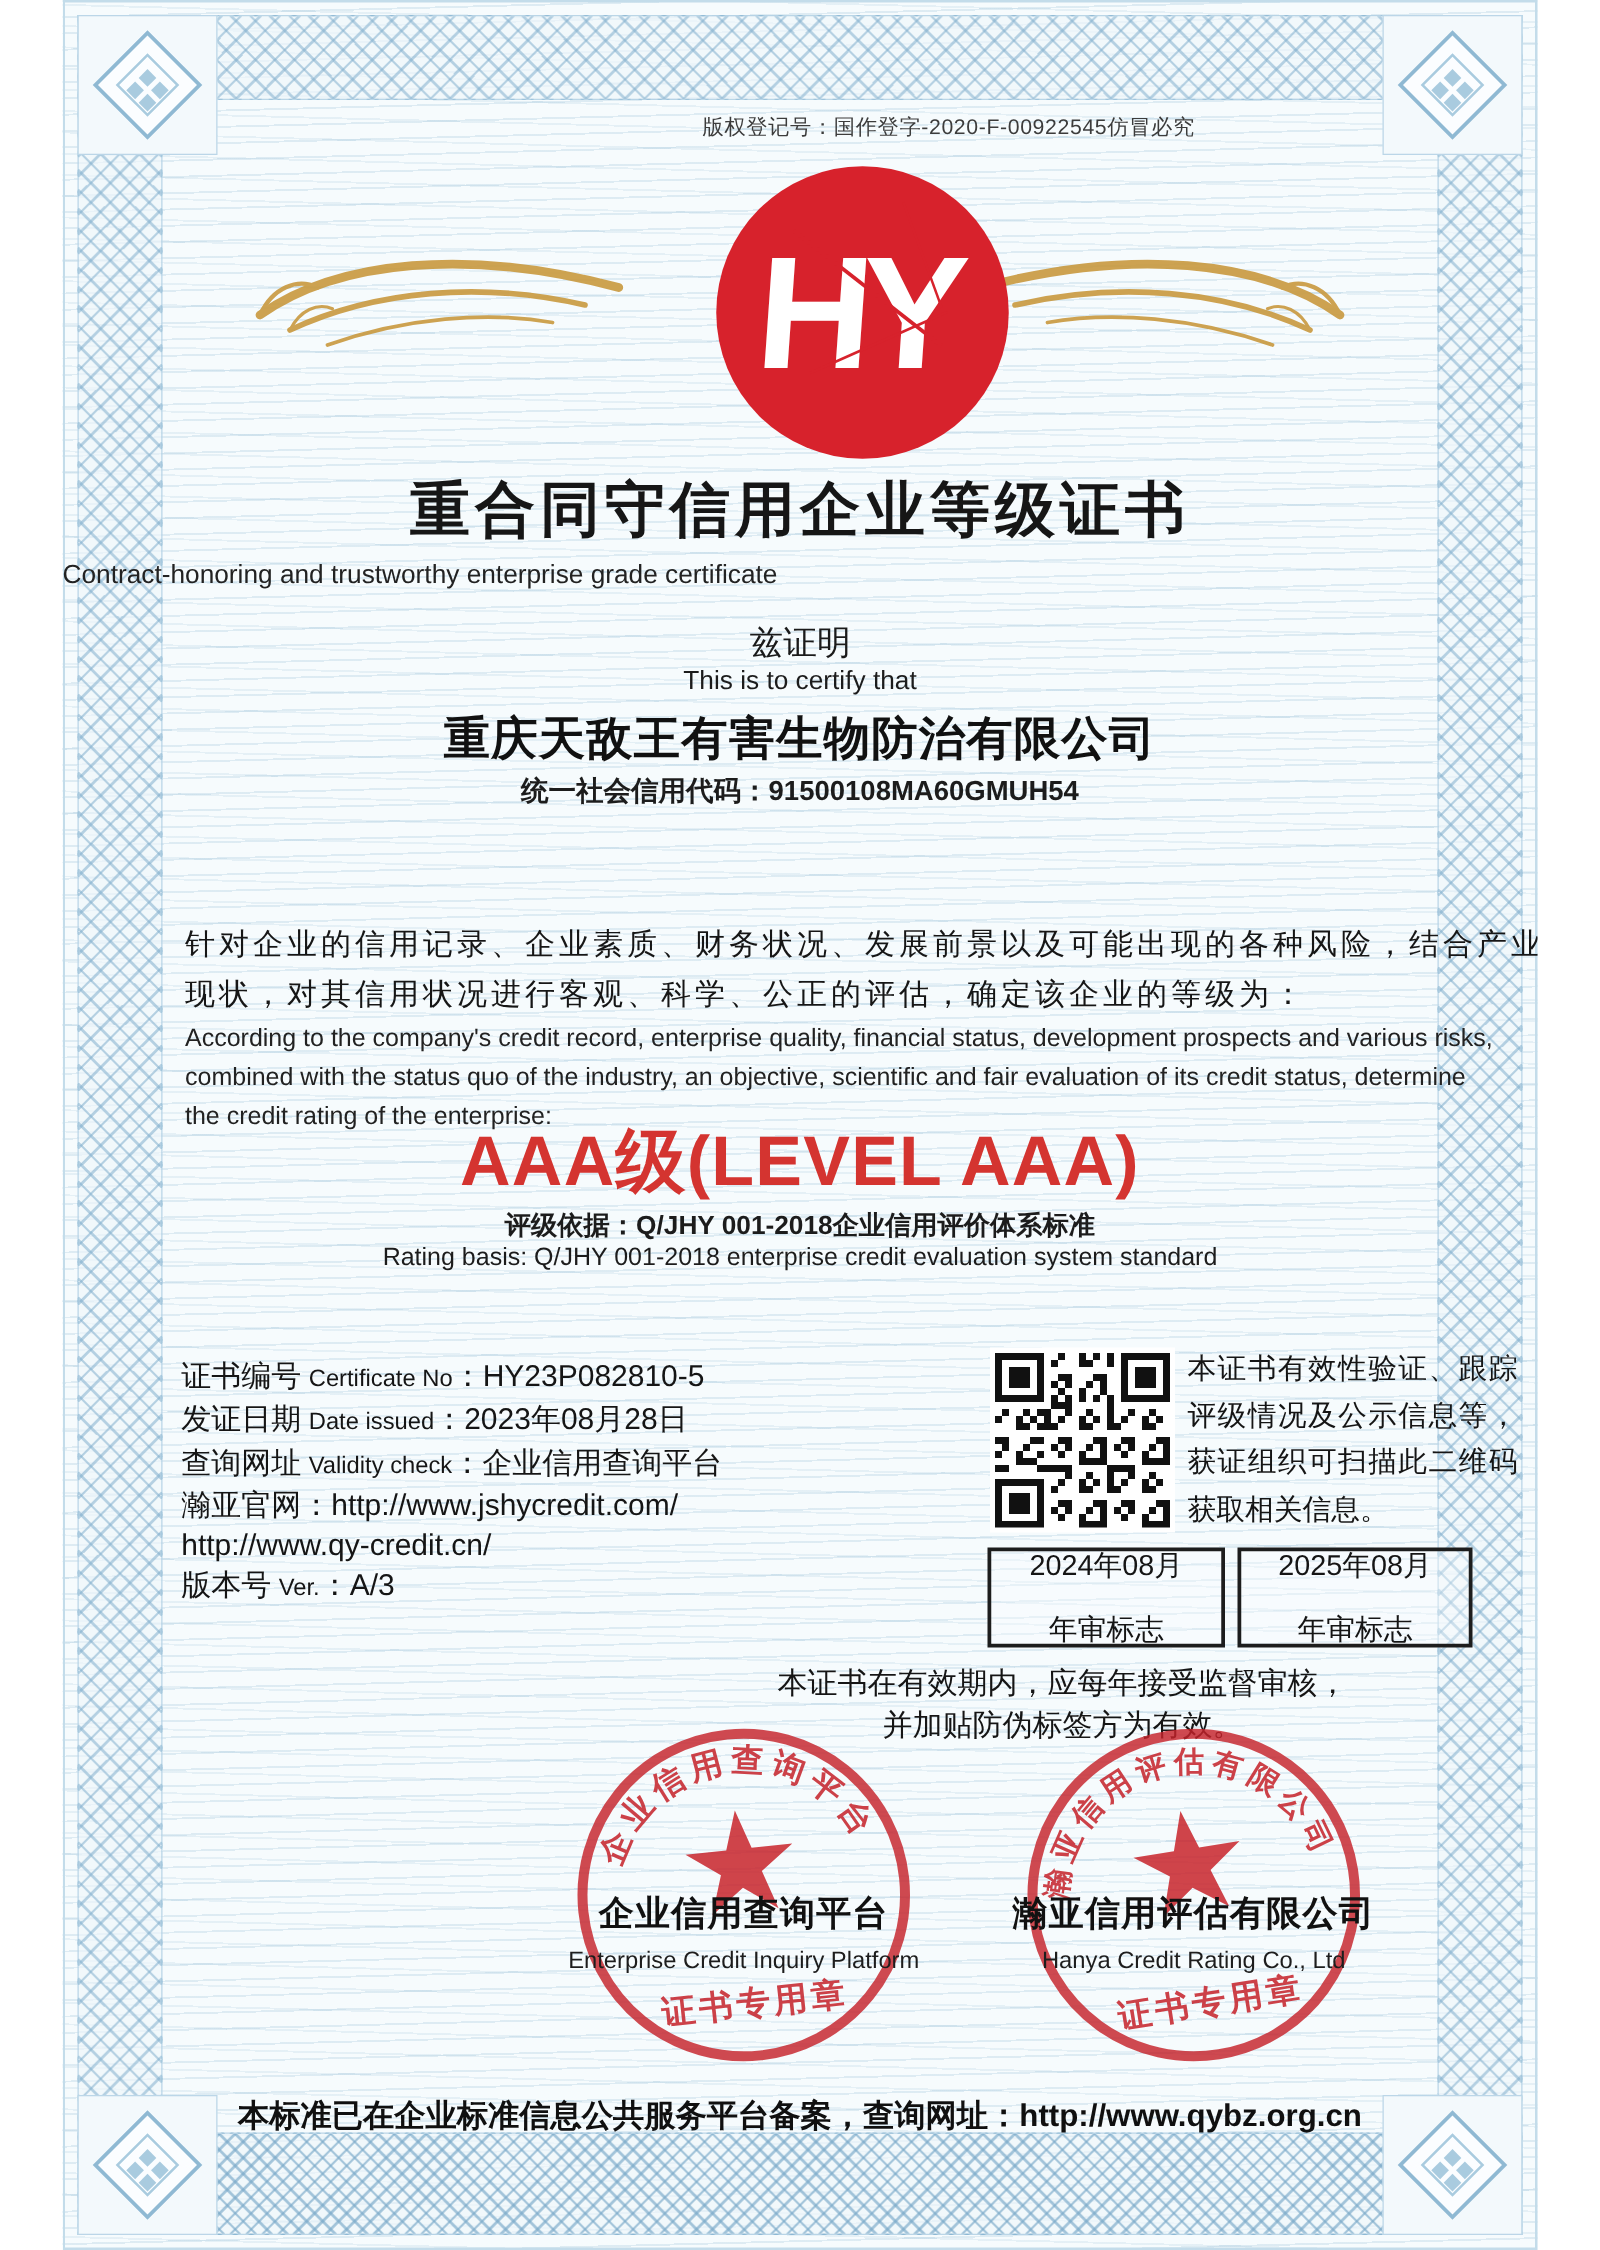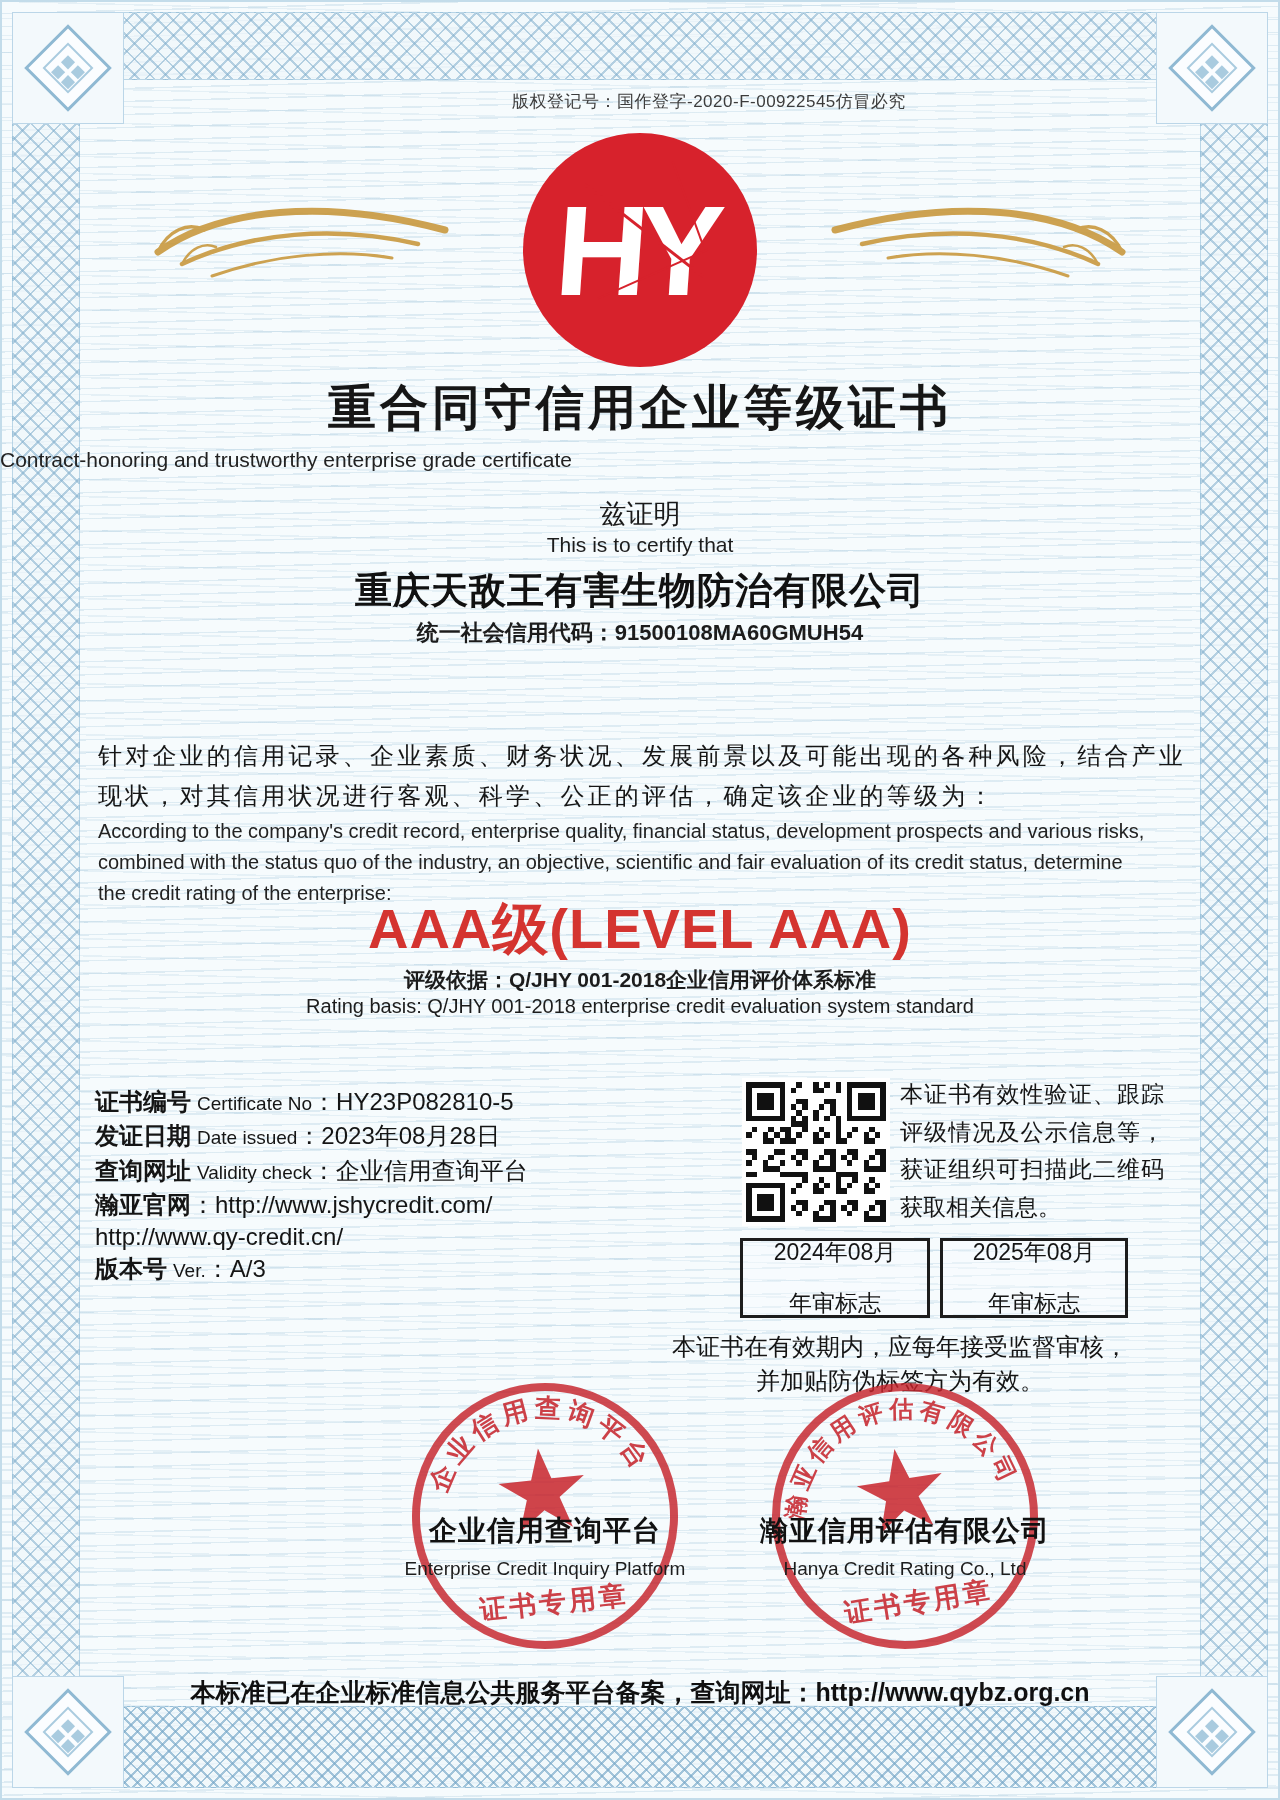--- a/index.html
+++ b/index.html
@@ -1,19 +1,19 @@
 <!DOCTYPE html>
 <html><head>
 <meta charset="utf-8">
 <style>
   * { margin:0; padding:0; box-sizing:border-box; }
   html,body { background:#ffffff; }
   body { font-family:"Liberation Sans","DejaVu Sans",sans-serif; color:#1c1c1c; }
   .page {
-    position:relative; width:1280px; height:1800px; overflow:hidden; margin:0 auto;
+    position:relative; width:1180px; height:1800px; overflow:hidden; margin:0 auto;
     background-color:#f6fbfd;
     background-image:
       repeating-linear-gradient(178.5deg, rgba(122,172,202,.20) 0 1.5px, transparent 1.5px 13px),
       repeating-linear-gradient(181.5deg, rgba(122,172,202,.14) 0 1.5px, transparent 1.5px 17px);
     box-shadow: inset 0 0 0 2px #c3dcea;
     padding-left: 12px;
   }
   
   .edge {
     position:absolute; border:1px solid rgba(140,185,215,.55);
@@ -73,21 +73,21 @@
   .eval-en { position:absolute; top:816px; left:98px; width:1050px; font-size:20px;
       line-height:31px; color:#222; }
   .rating { position:absolute; top:892px; left:0; right:0; text-align:center;
       font-size:56px; font-weight:800; color:#d43430; letter-spacing:1px; }
   .basis-zh { position:absolute; top:966px; left:0; right:0; text-align:center;
       font-size:21px; font-weight:600; }
   .basis-en { position:absolute; top:995px; left:0; right:0; text-align:center; font-size:20px; }
   
   .details { position:absolute; top:1086px; left:95px; width:560px; }
   .detail-row { font-size:24px; line-height:32.3px; white-space:nowrap; color:#151515; }
-  .d-zh { font-weight:700; }
+  .d-zh { font-weight:400; }
   .d-en { font-size:19px; margin-left:6px; }
   .d-val { font-weight:500; }
   
   .qr-box { position:absolute; top:1078px; left:742px; width:148px; height:148px;
       background:#fff; padding:4px; }
   .qr-box svg { width:140px; height:140px; fill:#111; shape-rendering:crispEdges; }
   .qr-note { position:absolute; top:1076px; left:900px; width:264px; font-size:23px;
       line-height:37.5px; text-align:justify; color:#151515; }
   .year-box { position:absolute; top:1238px; height:80px; border:3px solid #1d1d1d;
       display:flex; flex-direction:column; align-items:center; justify-content:center;

